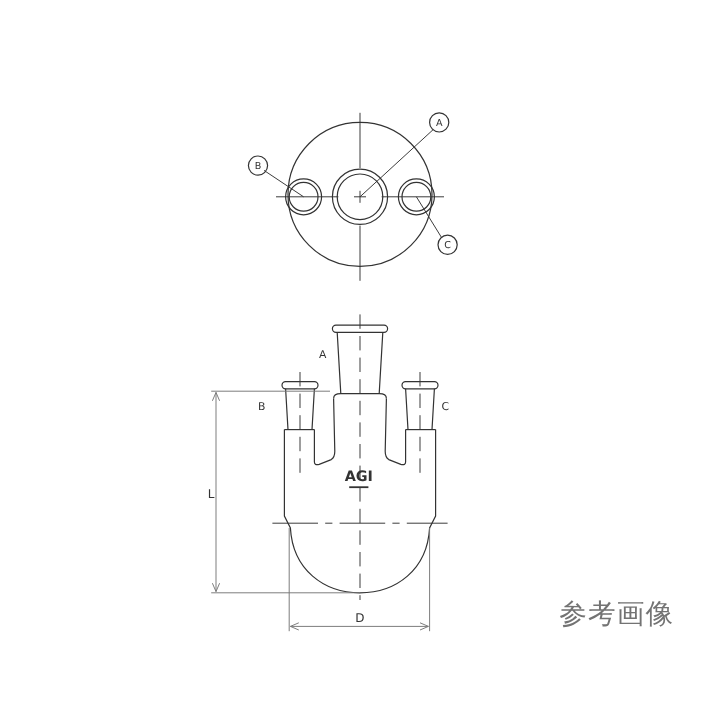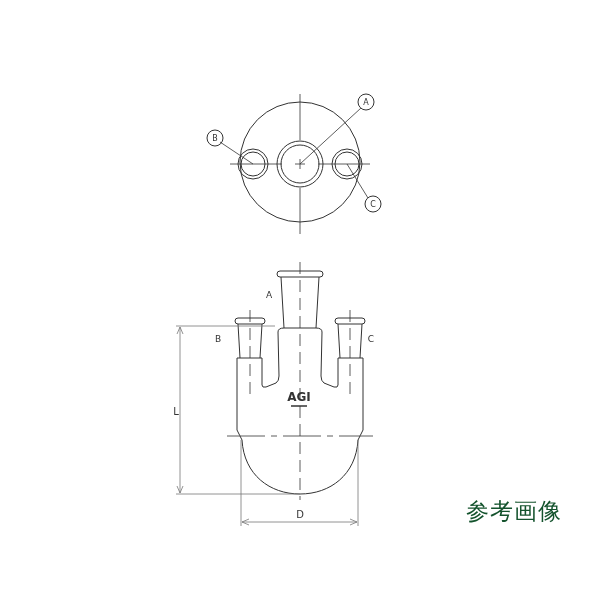--- a/index.html
+++ b/index.html
@@ -1,18 +1,18 @@
 <!DOCTYPE html>
 <html><head>
 <meta charset="utf-8">
 <style>
   html,body{margin:0;padding:0;background:#ffffff;}
   body{width:600px;height:600px;position:relative;overflow:hidden;font-family:"DejaVu Sans",sans-serif;}
   svg{position:absolute;left:0;top:0;}
-  .caption{position:absolute;left:466px;top:496px;font-size:23px;color:#14532d;letter-spacing:1px;font-family:"DejaVu Sans",sans-serif;}
+  .caption{position:absolute;left:466px;top:496px;font-size:23px;color:#737373;letter-spacing:1px;font-family:"DejaVu Sans",sans-serif;}
 </style>
 </head>
 <body>
 
 <svg width="600" height="600" viewBox="0 0 600 600">
   <g fill="none" stroke="#333" stroke-width="1">
 
     <g>
       <circle cx="300" cy="162" r="60"></circle>
 

